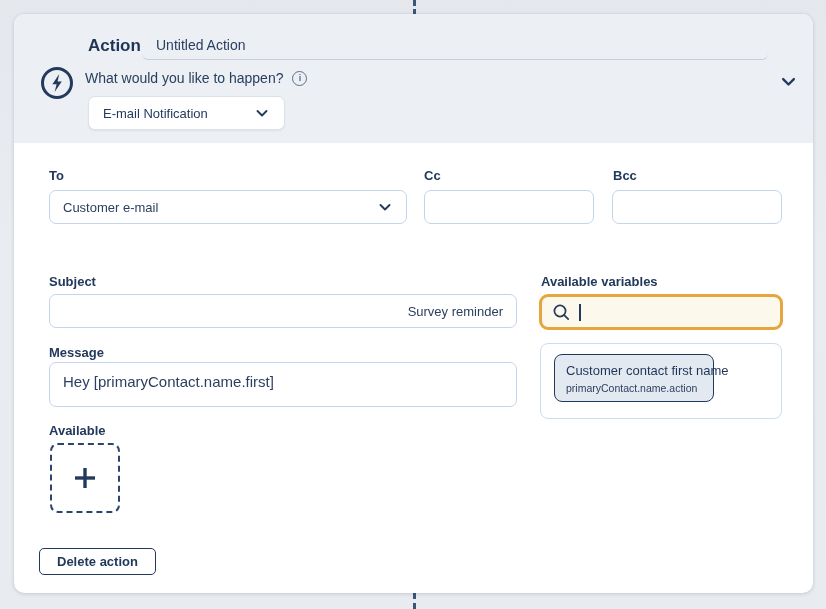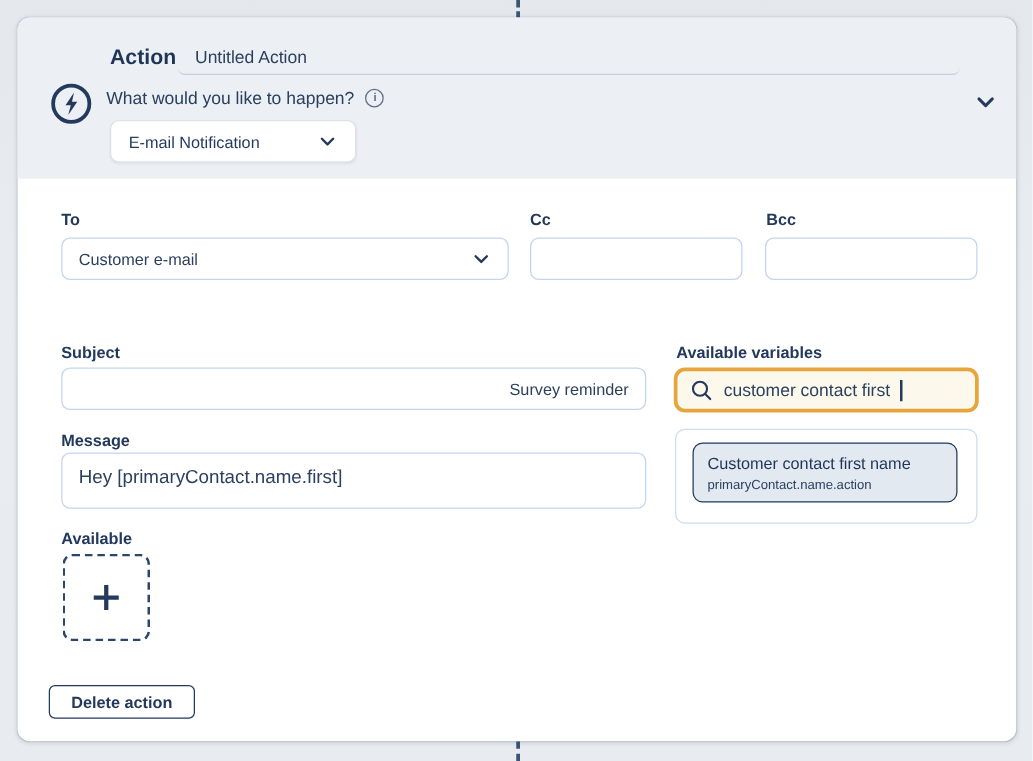--- a/index.html
+++ b/index.html
@@ -94,21 +94,21 @@
     display:flex; align-items:center; padding:0 10px; gap:8px; cursor:text;
   }
   .search-text { font-size:14px; color:#2b4160; white-space:nowrap; }
   .caret { width:1.5px; height:17px; background:#24395b; flex:0 0 auto; }
 
   .vars-panel {
     position:absolute; left:526px; top:200px; width:242px; height:76px;
     border:1px solid #cbddf0; border-radius:8px; background:#fff;
   }
   .var-chip {
-    position:absolute; left:13px; top:10px; width:212px;
+    position:absolute; left:13px; top:10px; width:160px;
     background:#e3e9f1; border:1px solid #22395c; border-radius:8px;
     padding:8px 11px 7px 11px; cursor:pointer;
   }
   .var-chip .chip-title { font-size:13px; color:#1f3557; margin-bottom:4px; white-space:nowrap; }
   .var-chip .chip-token { font-size:10.5px; color:#2b4160; white-space:nowrap; }
 
   .message-box {
     position:absolute; left:35px; top:219px; width:468px; height:45px;
     border:1px solid #c3d5eb; border-radius:7px; background:#fff;
     padding:10px 13px; font-size:15px; color:#2b3f5e; cursor:text;
@@ -195,21 +195,20 @@
     <input class="txt-input subject-input" type="text" value="Survey reminder" style="">
 
     <div class="fld-label lbl-vars">Available variables</div>
     <div class="search-box">
       <span style="display:flex">
         <svg width="19" height="19" viewBox="0 0 19 19">
           <circle cx="8" cy="8" r="5.6" fill="none" stroke="#24395b" stroke-width="1.7"></circle>
           <line x1="12.2" y1="12.2" x2="16.2" y2="16.2" stroke="#24395b" stroke-width="1.7" stroke-linecap="round"></line>
         </svg>
       </span>
-      <span class="search-text">customer contact first</span>
       <span class="caret"></span>
     </div>
 
     <div class="vars-panel">
       <div class="var-chip">
         <div class="chip-title">Customer contact first name</div>
         <div class="chip-token">primaryContact.name.action</div>
       </div>
     </div>
 

